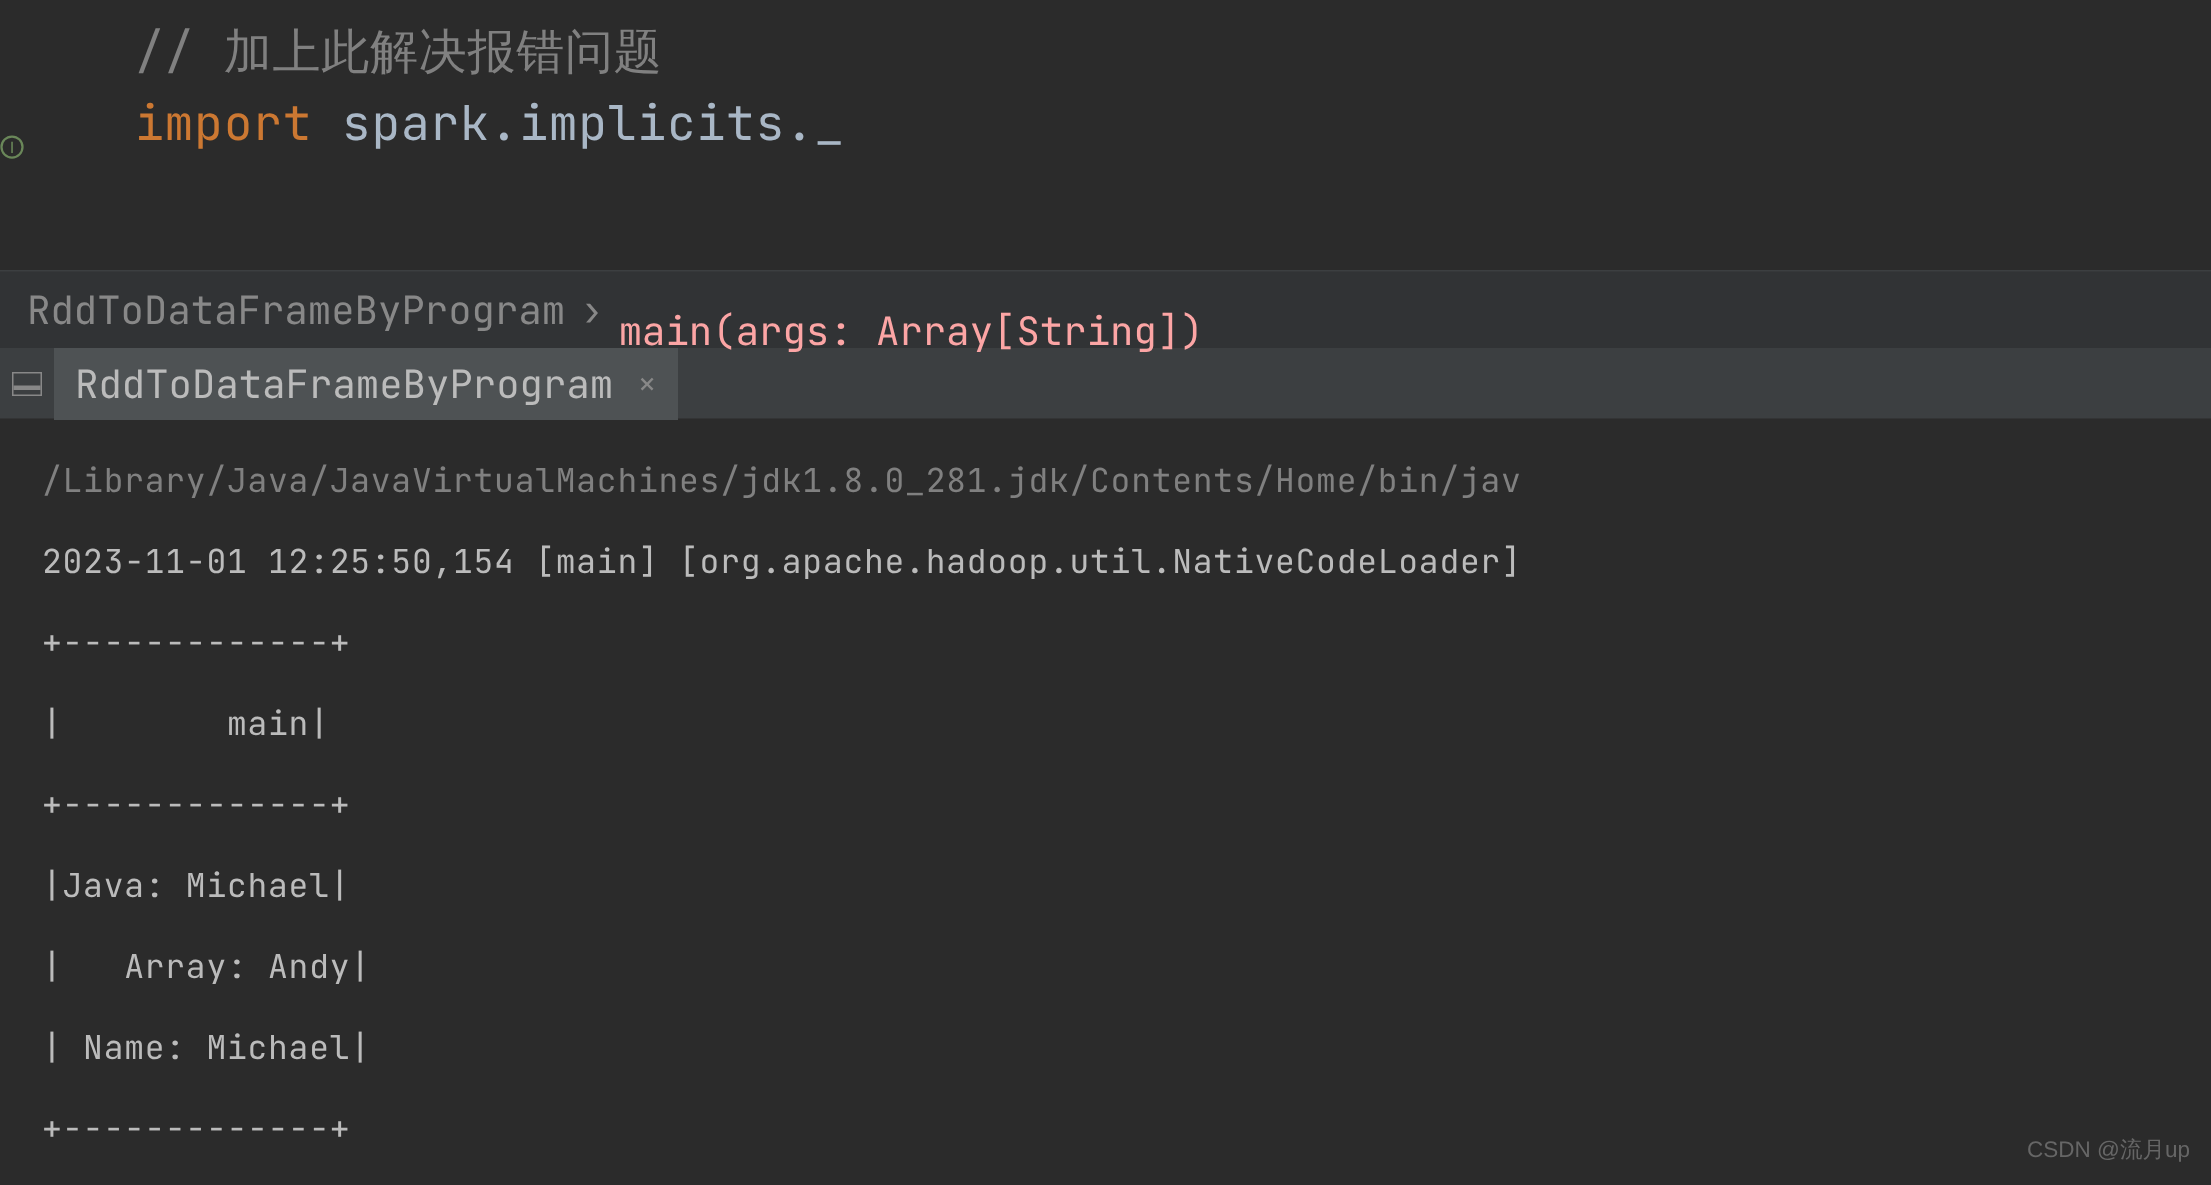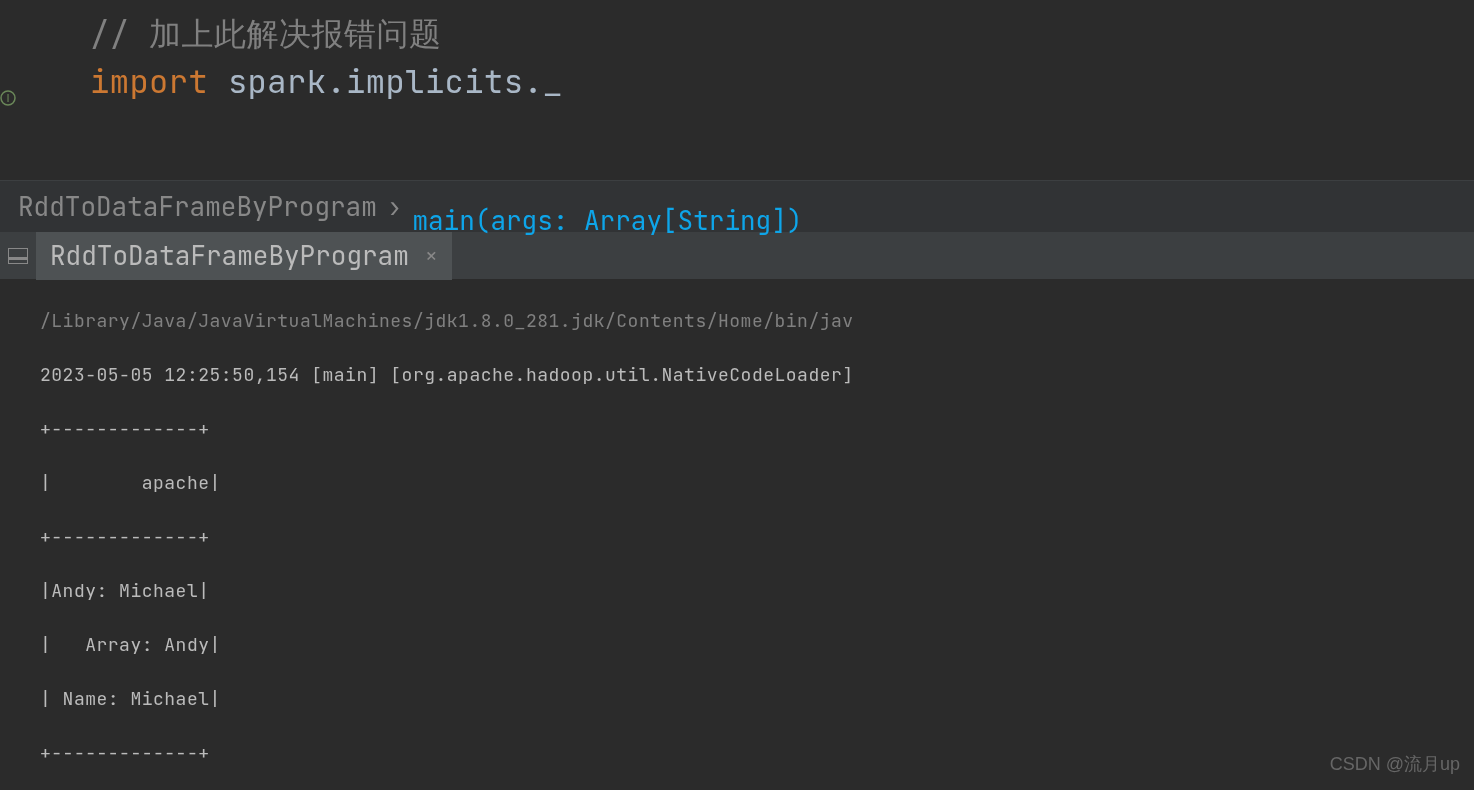--- a/index.html
+++ b/index.html
@@ -57,21 +57,21 @@
       align-items: center;
     }
     .breadcrumb-item {
       color: #888888;
     }
     .breadcrumb-sep {
       color: #888888;
       margin: 0 10px;
     }
     .breadcrumb-method {
-      color: #0ea5e9;
+      color: #fca5a5;
       margin-top: 28px;
     }
     .tabs-bar {
       background-color: #3c3f41;
       display: flex;
       align-items: center;
       height: 48px;
       border-bottom: 1px solid #2b2b2b;
     }
     .panel-icon {
@@ -100,38 +100,38 @@
       align-items: center;
       height: 48px;
     }
     .tab-close {
       margin-left: 16px;
       color: #888888;
       font-size: 22px;
     }
     .console-area {
       background-color: #2b2b2b;
-      padding: 14px 0 0 40px;
+      padding: 14px 0 0 28px;
       font-family: "JetBrains Mono", "Menlo", "Consolas", monospace;
-      font-size: 18px;
+      font-size: 22px;
       line-height: 54px;
       letter-spacing: 0.5px;
     }
     .console-line {
       color: #bbbbbb;
       white-space: pre;
     }
     .path-line {
       color: #808080;
     }
     .watermark {
       position: absolute;
       right: 14px;
       bottom: 14px;
-      font-size: 18px;
+      font-size: 15px;
       color: #666666;
       font-family: Arial, sans-serif;
     }
   </style>
 </head>
 <body>
 
 <div class="editor-area">
   <span class="gutter-icon">
     <svg width="16" height="16" viewBox="0 0 16 16">
@@ -156,23 +156,23 @@
 <div class="tabs-bar">
   <span class="panel-icon"></span>
   <div class="tab">
     <span>RddToDataFrameByProgram</span>
     <span class="tab-close">×</span>
   </div>
 </div>
 
 <div class="console-area">
   <div class="console-line path-line">/Library/Java/JavaVirtualMachines/jdk1.8.0_281.jdk/Contents/Home/bin/jav</div>
-  <div class="console-line">2023-05-05 12:25:50,154 [main] [org.apache.hadoop.util.NativeCodeLoader]</div>
+  <div class="console-line">2023-11-01 12:25:50,154 [main] [org.apache.hadoop.util.NativeCodeLoader]</div>
   <div class="console-line">+-------------+</div>
-  <div class="console-line">|        apache|</div>
+  <div class="console-line">|        main|</div>
   <div class="console-line">+-------------+</div>
-  <div class="console-line">|Andy: Michael|</div>
+  <div class="console-line">|Java: Michael|</div>
   <div class="console-line">|   Array: Andy|</div>
   <div class="console-line">| Name: Michael|</div>
   <div class="console-line">+-------------+</div>
 </div>
 
 <div class="watermark">CSDN @流月up</div>
 
 </body></html>

